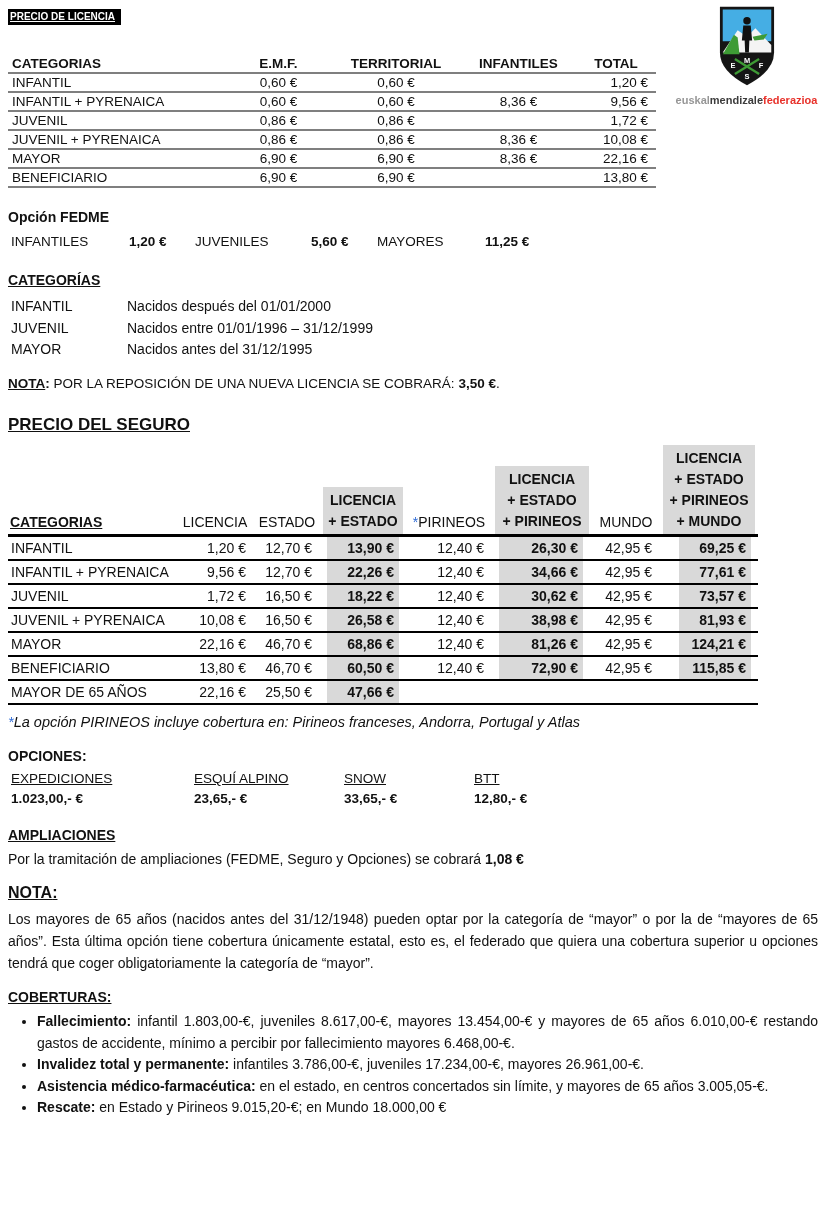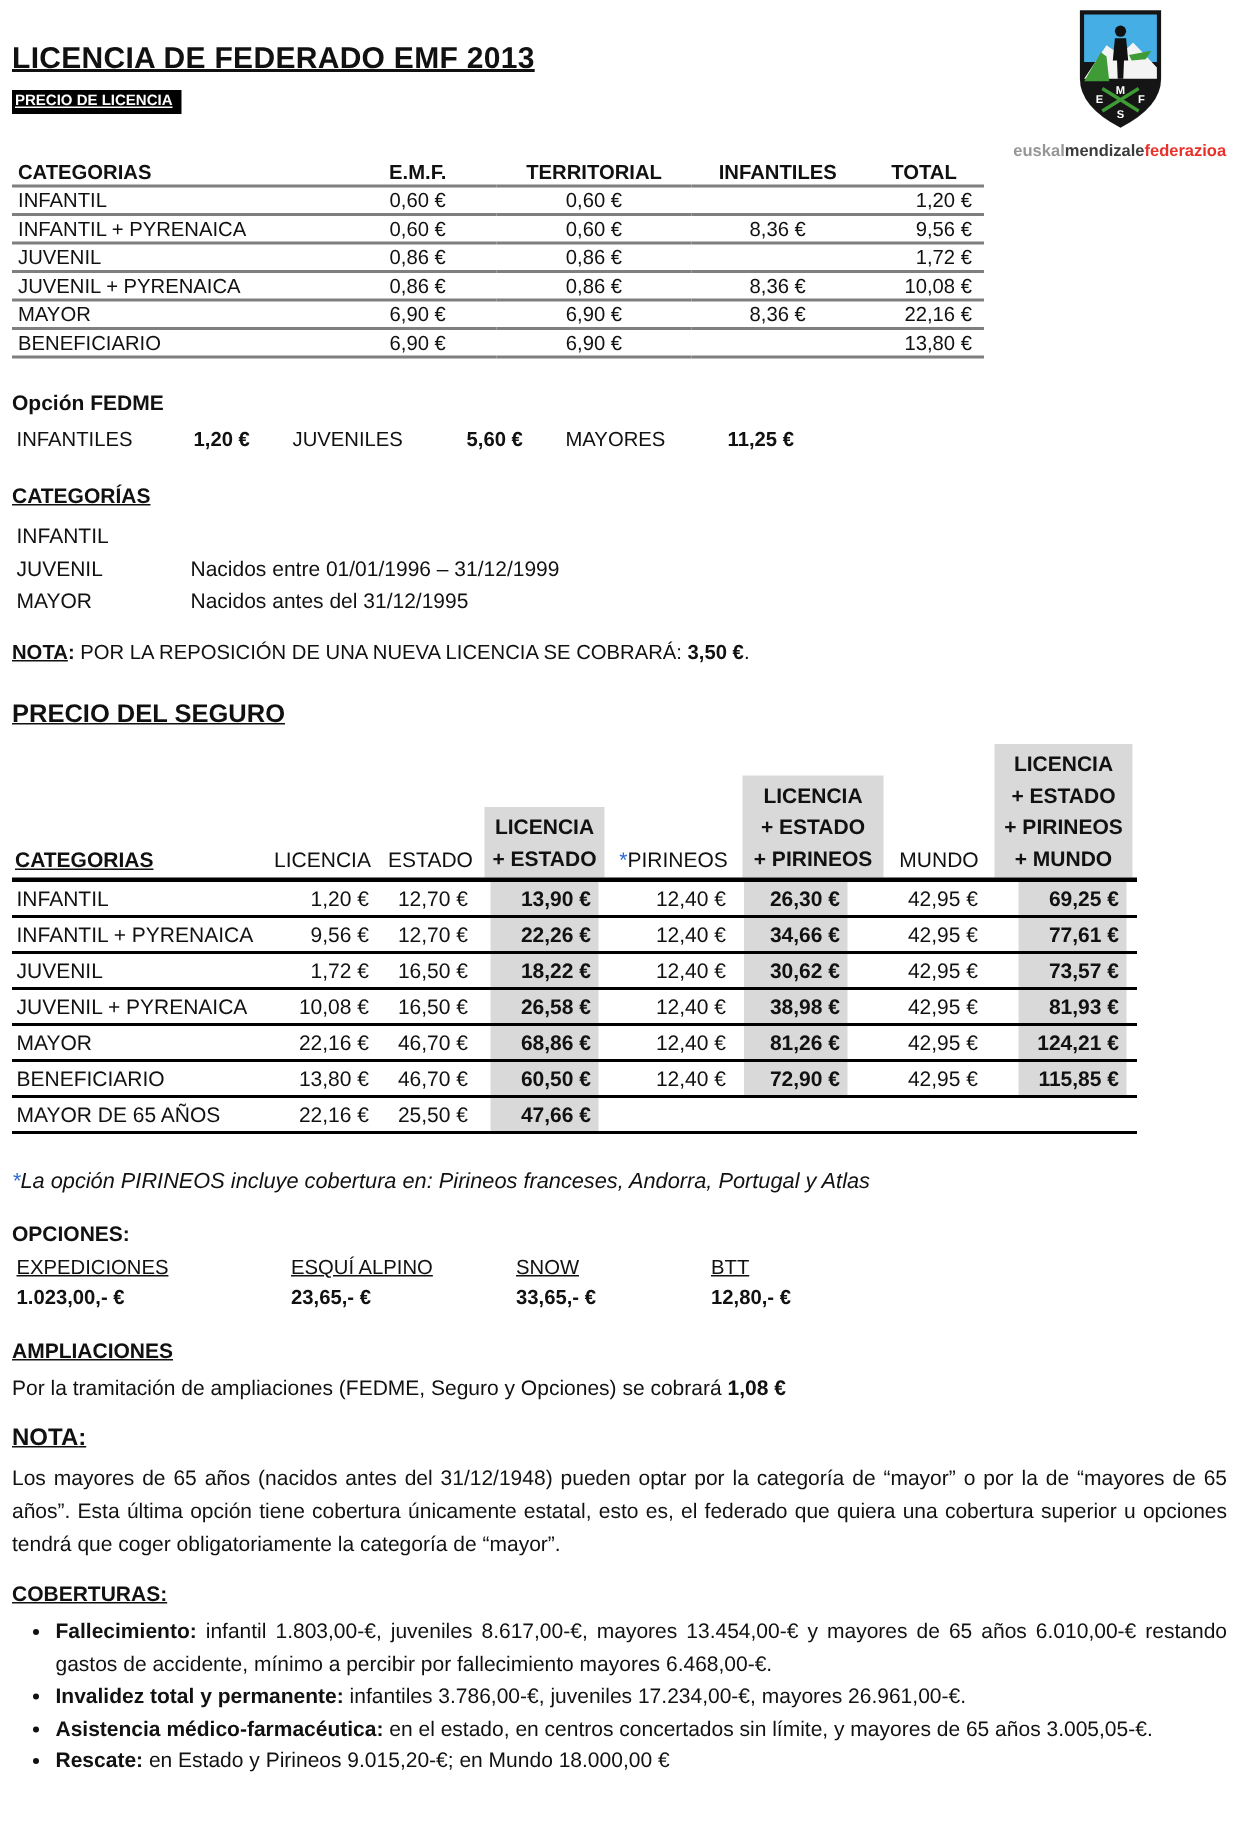--- a/index.html
+++ b/index.html
@@ -89,24 +89,24 @@
   .ast { color: #2e6bd6; }
   .t2 tbody td { border-bottom: 2px solid #000; height: 22px; padding: 0; }
   .t2 td.cat { padding-left: 3px; }
   .t2 td.num { text-align: right; padding-right: 8px; }
   .t2 td.gcell { padding-right: 7px; }
   .gbox {
     margin-left: auto; background: #d9d9d9; font-weight: bold;
     display: flex; align-items: center; justify-content: flex-end;
     height: 22px; padding: 0 5px; width: 72px;
   }
-  .gbox.g2 { width: 69px; margin-right: 20px; }
+  .gbox.g2 { width: 84px; margin-right: 2px; }
   .gbox.g3 { width: 72px; }
 
-  .footnote { margin-top: 24px; font-size: 14.5px; font-style: italic; }
+  .footnote { margin-top: 9px; font-size: 14.5px; font-style: italic; }
 
   
   .opciones { margin-top: 18px; }
   .op-title { font-size: 14px; font-weight: bold; }
   .op-grid {
     display: grid; grid-template-columns: 183px 150px 130px 150px;
     font-size: 13.5px; margin-top: 7px; padding-left: 3px;
   }
   .op-grid .op-label { text-decoration: underline; }
   .op-grid .op-val { font-weight: bold; margin-top: 5px; }
@@ -141,21 +141,20 @@
     <text x="15" y="67" font-size="8" font-weight="bold" fill="#fff" text-anchor="middle" font-family="Liberation Sans, sans-serif">E</text>
     <text x="30" y="61" font-size="8" font-weight="bold" fill="#fff" text-anchor="middle" font-family="Liberation Sans, sans-serif">M</text>
     <text x="45" y="67" font-size="8" font-weight="bold" fill="#fff" text-anchor="middle" font-family="Liberation Sans, sans-serif">F</text>
     <text x="30" y="78" font-size="8" font-weight="bold" fill="#fff" text-anchor="middle" font-family="Liberation Sans, sans-serif">S</text>
   </svg>
   <div class="logo-word"><span class="lw-gray">euskal</span><span class="lw-dark">mendizale</span><span class="lw-red">federazioa</span></div>
 </div>
 
 <div class="content">
 
-  <h1 class="doc-title">LICENCIA DE FEDERADO EMF 2013</h1>
   <div><span class="doc-subtitle">PRECIO DE LICENCIA</span></div>
 
   <table class="t1">
     <colgroup>
       <col style="width:218px">
         <col style="width:105px">
         <col style="width:130px">
         <col style="width:115px">
         <col style="width:80px">
     </colgroup>
@@ -224,20 +223,21 @@
       <span>MAYORES</span>
       <span class="val">11,25 €</span>
     </div>
   </div>
 
   <div class="cats">
     <span class="sec-h">CATEGORÍAS</span>
     <div class="cat-items">
       <div class="cat-item">
         <span>INFANTIL</span>
+        <span>Nacidos después del 01/01/2000</span>
       </div>
       <div class="cat-item">
         <span>JUVENIL</span>
         <span>Nacidos entre 01/01/1996 – 31/12/1999</span>
       </div>
       <div class="cat-item">
         <span>MAYOR</span>
         <span>Nacidos antes del 31/12/1995</span>
       </div>
     </div>

